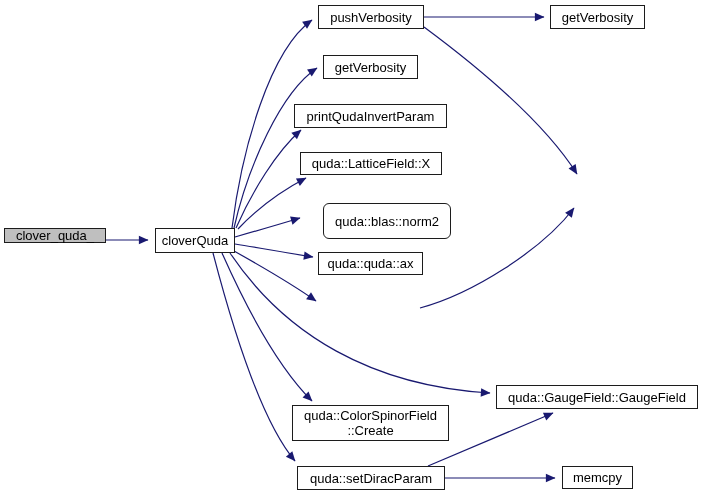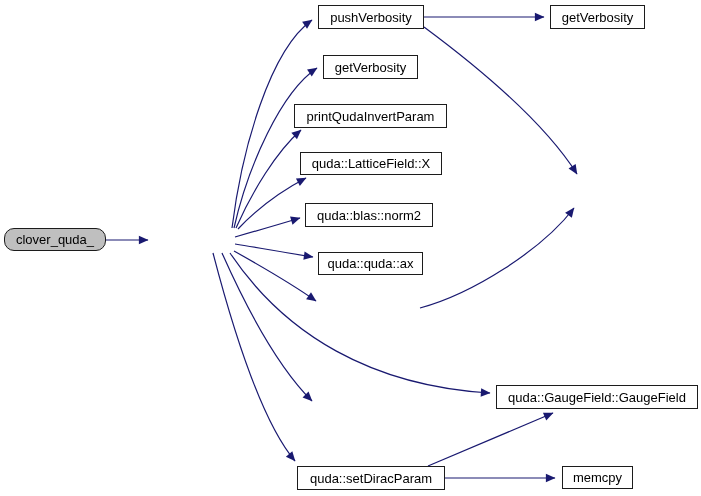--- a/index.html
+++ b/index.html
@@ -55,24 +55,27 @@
       <path d="M222,253 C246,307 277,366 312,401" marker-end="url(#arrow)"></path>
       <path d="M213,253 C231,322 261,421 295,461" marker-end="url(#arrow)"></path>
       <path d="M424,17 L544,17" marker-end="url(#arrow)"></path>
       <path d="M424,27 C482,70 544,122 577,174" marker-end="url(#arrow)"></path>
       <path d="M420,308 C472,294 542,250 574,208" marker-end="url(#arrow)"></path>
       <path d="M428,466 L553,413" marker-end="url(#arrow)"></path>
       <path d="M445,478 L555,478" marker-end="url(#arrow)"></path>
     </g>
   </svg>
 
-  <div class="node highlight" style="left:4px;top:228px;width:102px;height:23px;border-radius:10px;">
+  <div class="node highlight" style="left:4px;top:228px;width:102px;height:15px;">
     <span>clover_quda_</span>
   </div>
 
+  <div class="node" style="left:155px;top:228px;width:80px;height:25px;">
+    <span>cloverQuda</span>
+  </div>
 
   <div class="node" style="left:318px;top:5px;width:106px;height:24px;">
     <span>pushVerbosity</span>
   </div>
 
   <div class="node" style="left:550px;top:5px;width:95px;height:24px;">
     <span>getVerbosity</span>
   </div>
 
   <div class="node" style="left:323px;top:55px;width:95px;height:24px;">
@@ -80,30 +83,34 @@
   </div>
 
   <div class="node" style="left:294px;top:104px;width:153px;height:24px;">
     <span>printQudaInvertParam</span>
   </div>
 
   <div class="node" style="left:300px;top:152px;width:142px;height:23px;">
     <span>quda::LatticeField::X</span>
   </div>
 
-  <div class="node" style="left:305px;top:203px;width:128px;height:24px;">
+  <div class="node" style="left:323px;top:203px;width:128px;height:36px;border-radius:6px;">
     <span>quda::blas::norm2</span>
   </div>
 
   <div class="node" style="left:318px;top:252px;width:105px;height:23px;">
     <span>quda::quda::ax</span>
   </div>
 
 
 
+  <div class="node" style="left:292px;top:405px;width:157px;height:36px;">
+    <span>quda::ColorSpinorField
+::Create</span>
+  </div>
 
   <div class="node" style="left:496px;top:385px;width:202px;height:24px;">
     <span>quda::GaugeField::GaugeField</span>
   </div>
 
   <div class="node" style="left:297px;top:466px;width:148px;height:24px;">
     <span>quda::setDiracParam</span>
   </div>
 
   <div class="node" style="left:562px;top:466px;width:71px;height:23px;">

